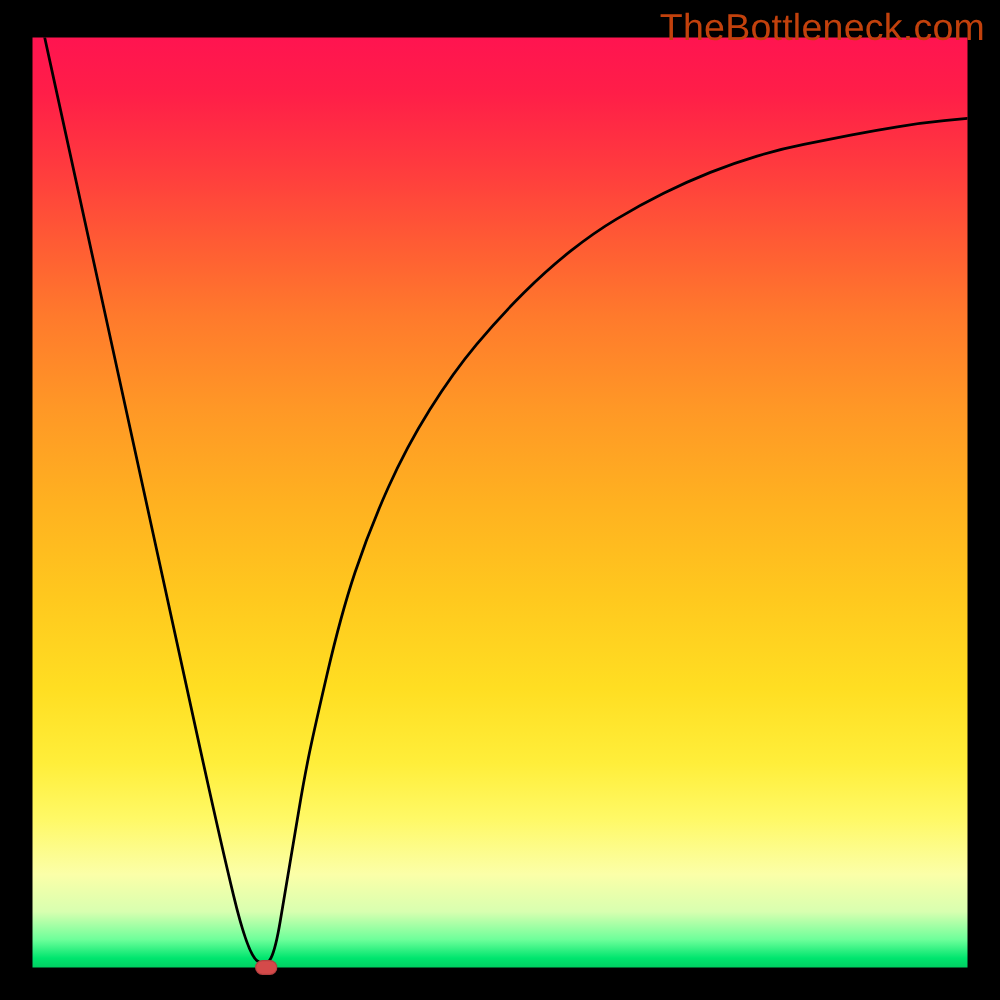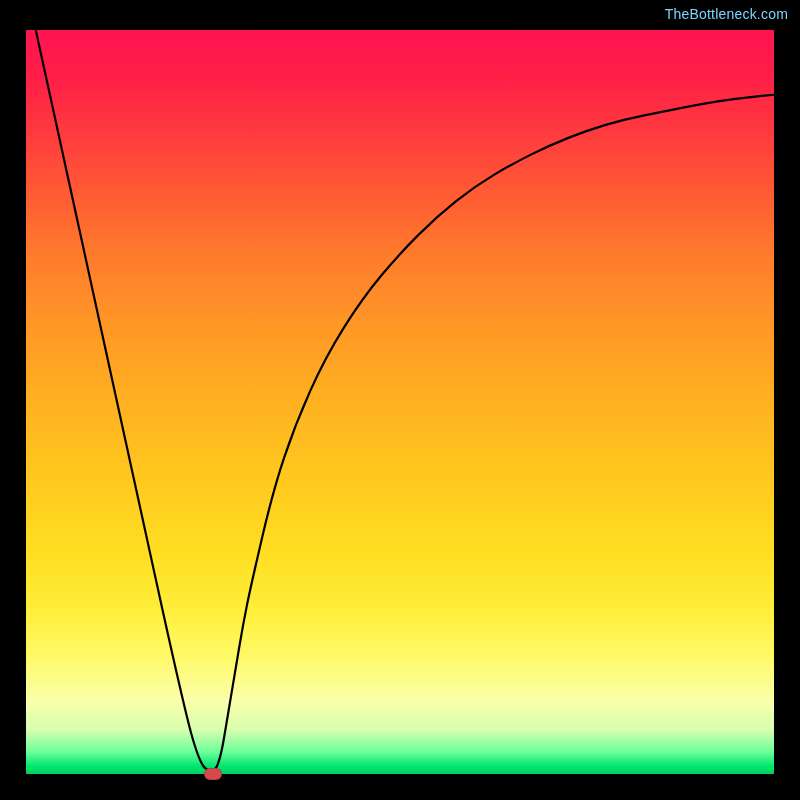--- a/index.html
+++ b/index.html
@@ -8,22 +8,22 @@
     width: 800px;
     height: 800px;
     position: relative;
     background: #000;
   }
   .watermark {
     position: absolute;
     top: 6px;
     right: 12px;
     font-family: Arial, Helvetica, sans-serif;
-    font-size: 14px;
-    color: #7dd3fc;
+    font-size: 30px;
+    color: #c2410c;
     letter-spacing: 0.2px;
     z-index: 10;
   }
   .plot-area {
     position: absolute;
     left: 26px;
     top: 30px;
     width: 748px;
     height: 744px;
     background: linear-gradient(to bottom,

